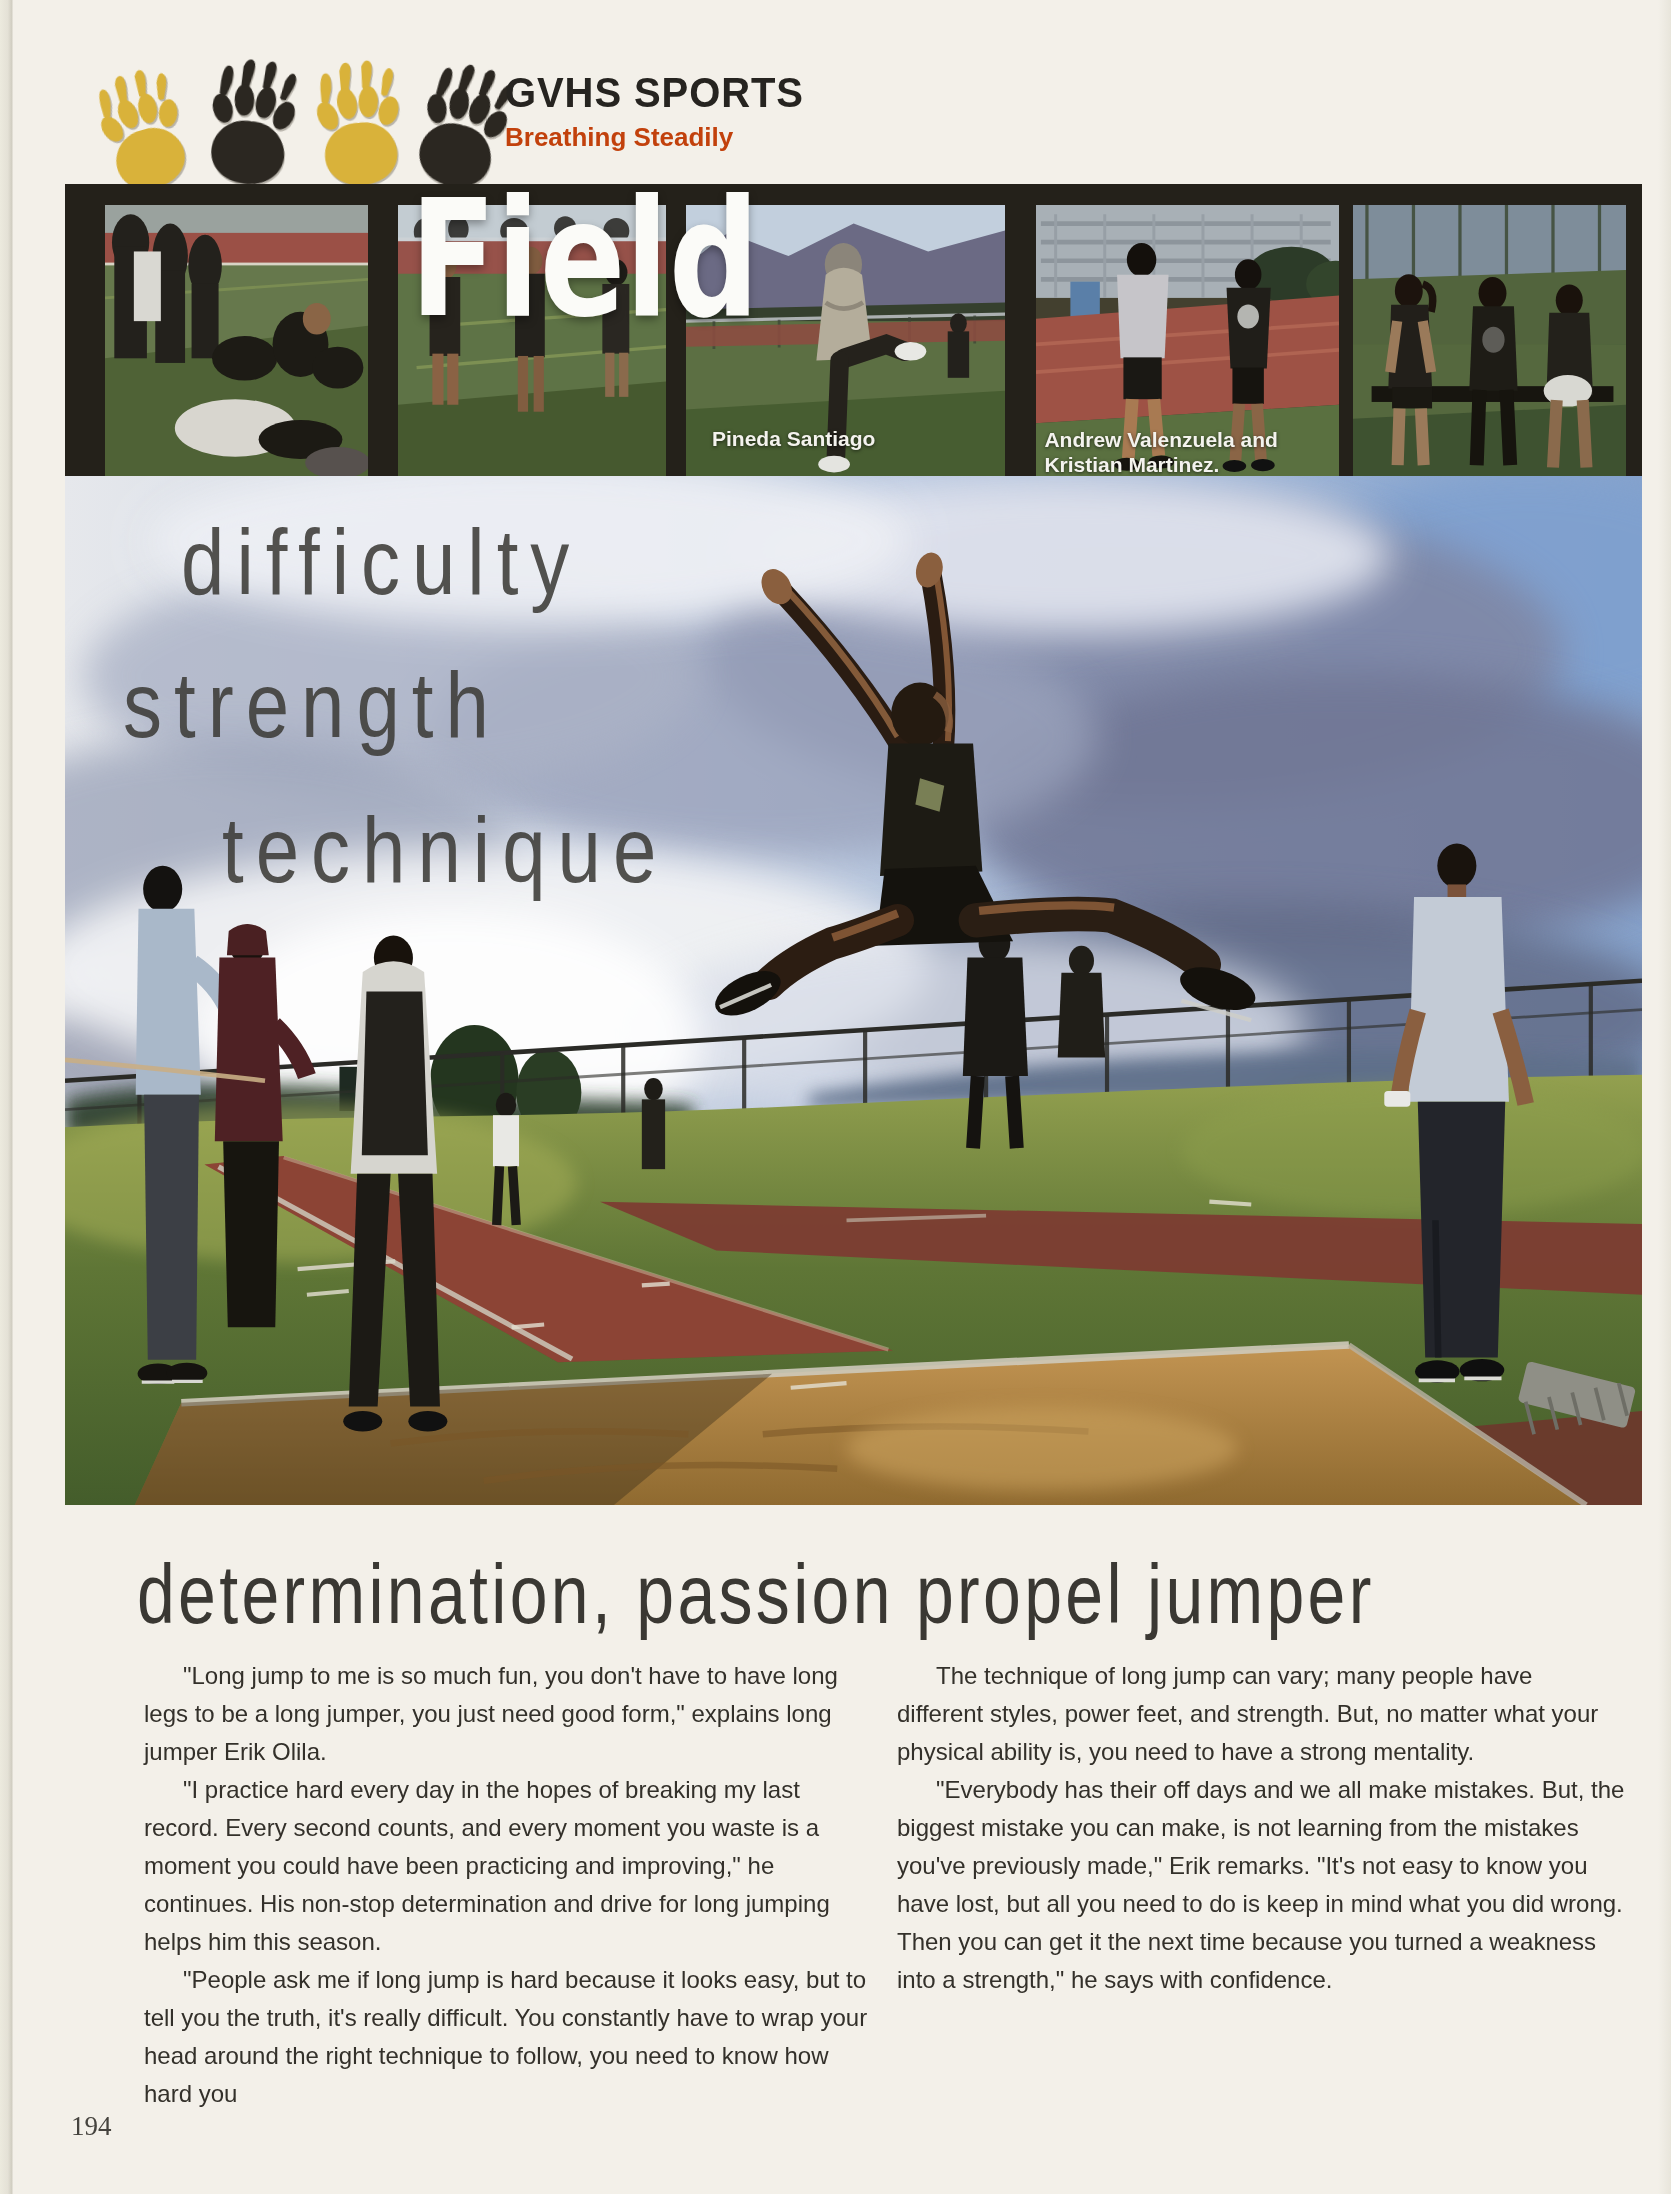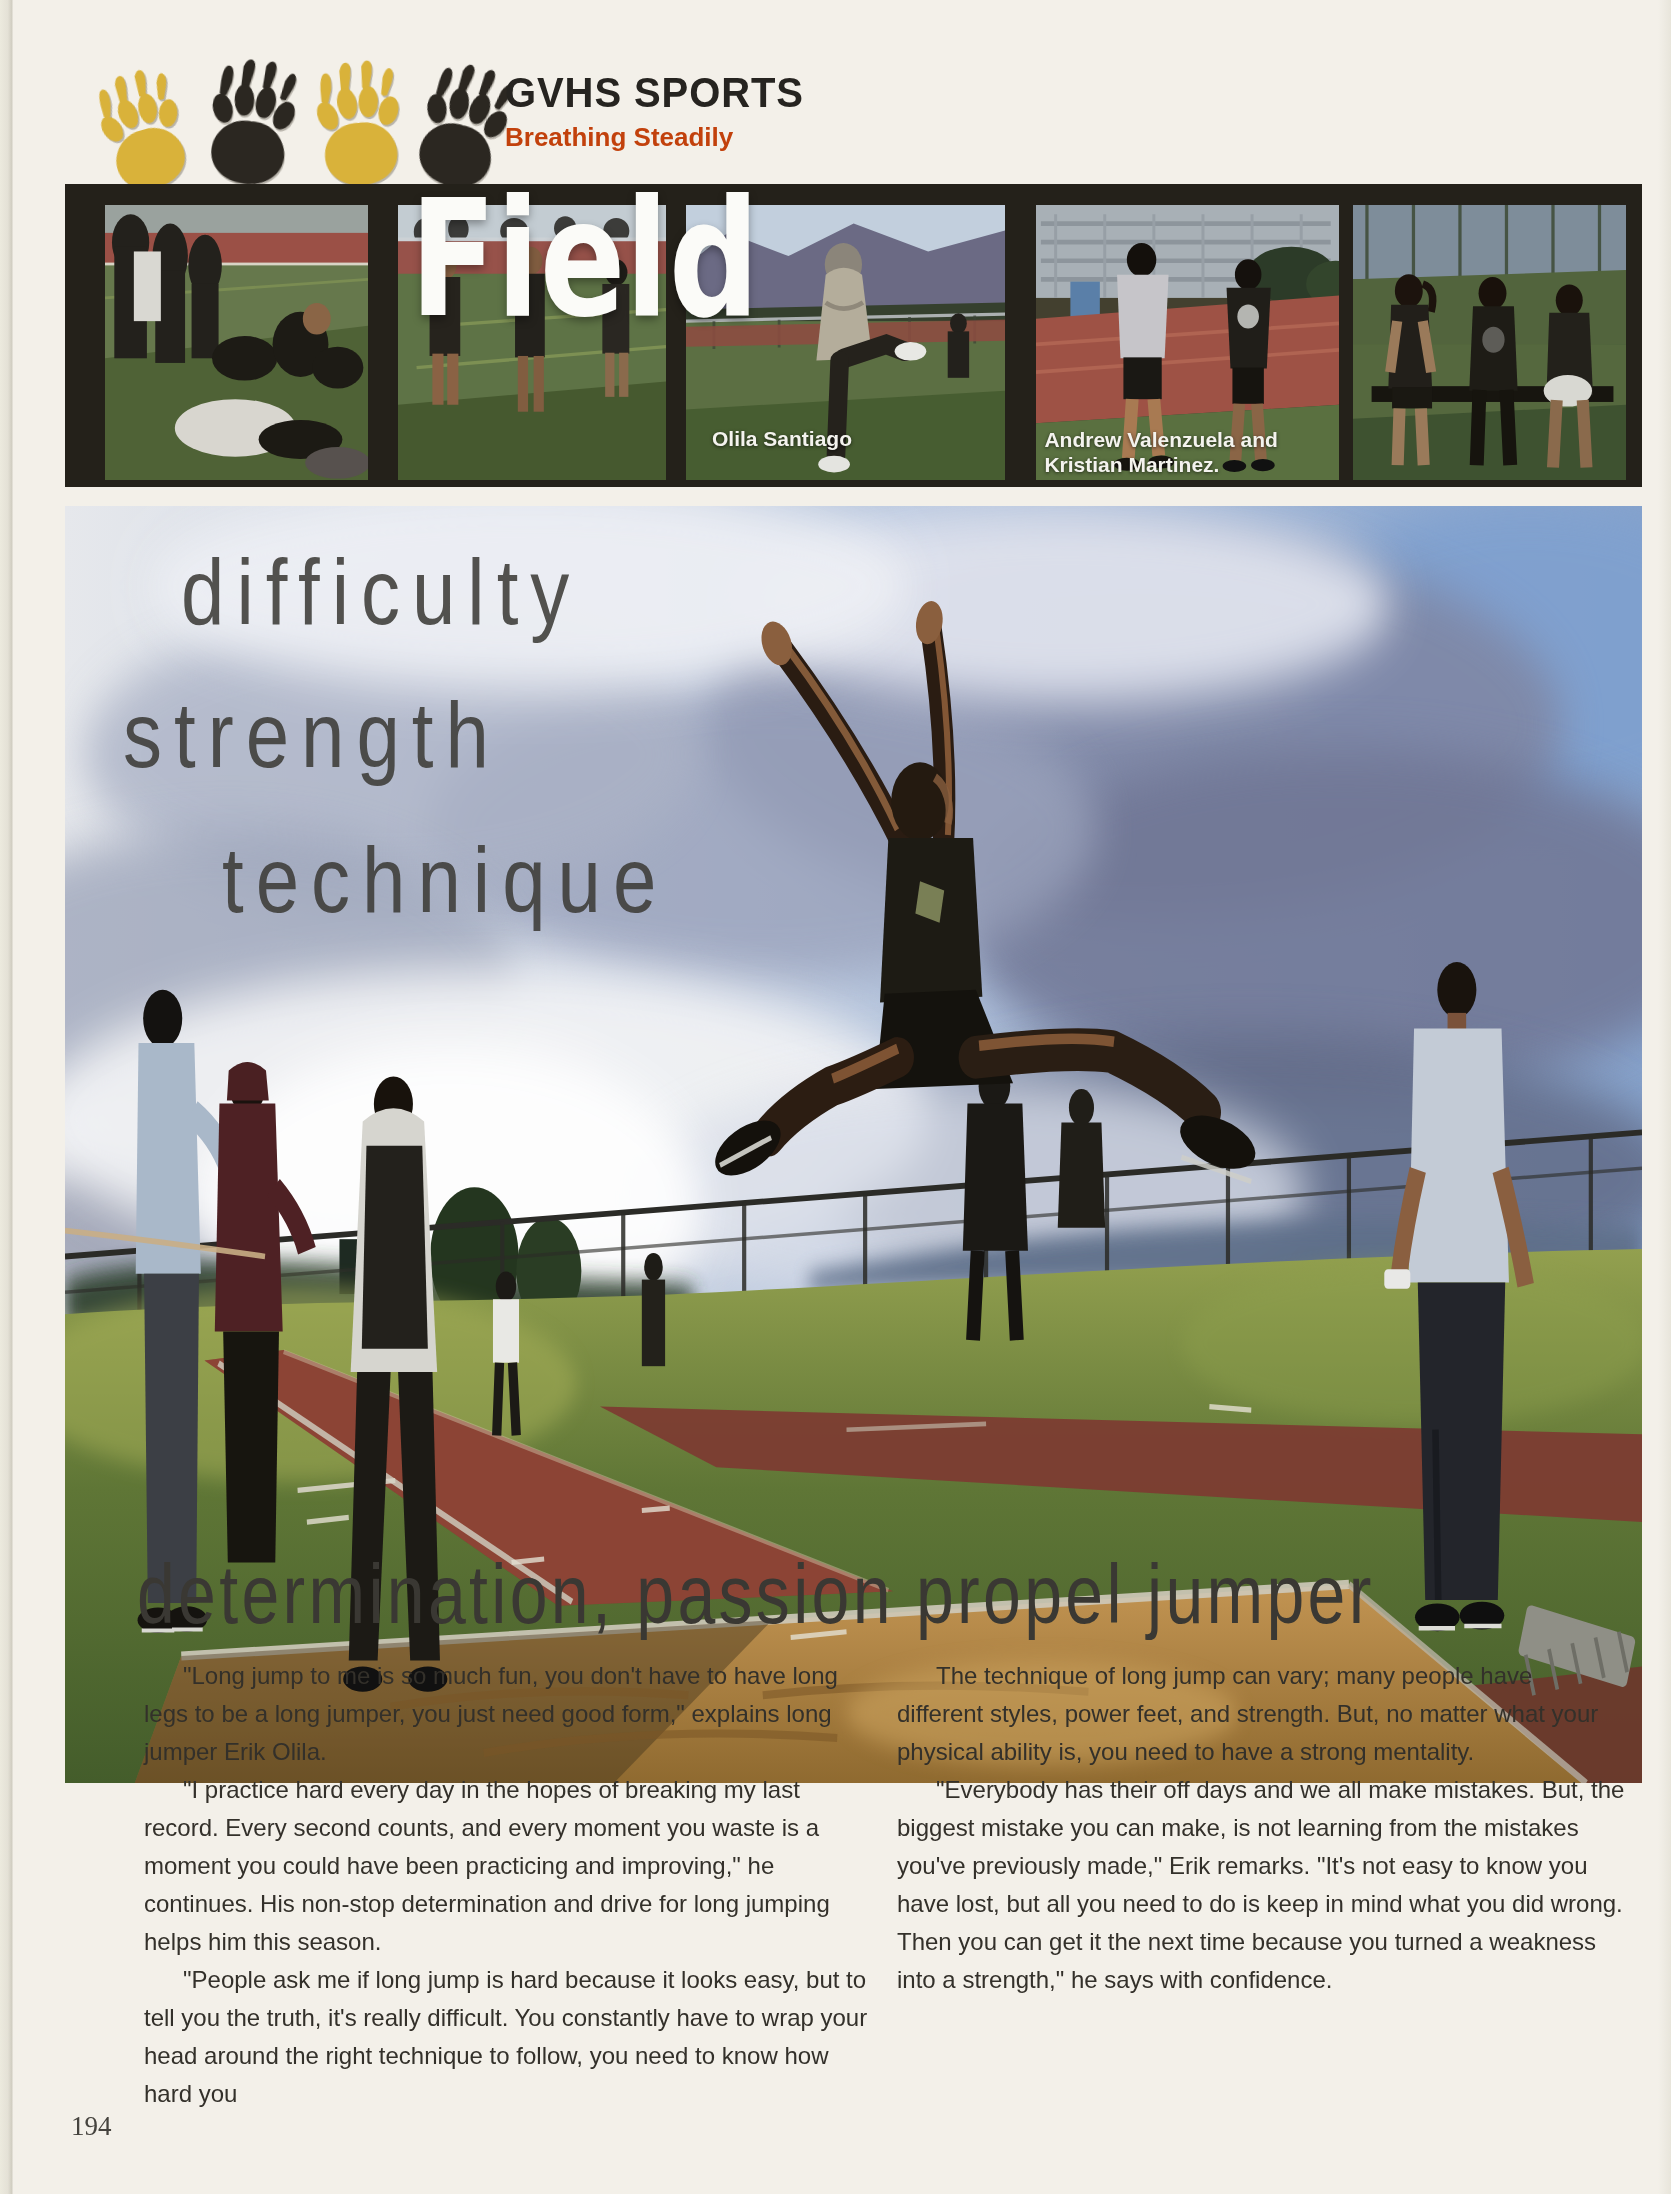--- a/index.html
+++ b/index.html
@@ -36,21 +36,21 @@
   .field-title{position:absolute;left:345px;top:-5.6px;
     font-family:"DejaVu Sans", sans-serif;
     font-size:162px;font-weight:bold;color:#fbfbf8;line-height:1;
     transform:scaleX(.78);transform-origin:left top;
     text-shadow:0 3.7px 10.2px rgba(0,0,0,.35);}
   .caption{position:absolute;left:8.4px;bottom:2.8px;
     font-size:21px;font-weight:bold;color:#f4f3ee;line-height:1.2;
     white-space:pre-line;text-shadow:0 1.4px 3.7px rgba(0,0,0,.65);}
 
   
-  .feature{position:absolute;left:65px;top:506px;width:1577px;height:1277px;
+  .feature{position:absolute;left:65px;top:476px;width:1577px;height:1029px;
     overflow:hidden;background:#7dd3fc;}
   .feature > svg{position:absolute;left:0;top:0;width:100%;height:100%;}
   .ov-word{position:absolute;color:#3d3c38;font-size:78px;letter-spacing:12px;
     transform:scaleY(1.18);transform-origin:left top;opacity:.88;}
   .w1{left:116px;top:33px;}
   .w2{left:58px;top:176px;}
   .w3{left:157px;top:321px;}
 
   
   .headline{position:absolute;left:137px;top:1546px;width:1512px;
@@ -255,21 +255,21 @@
         </g>
         <g>
           <ellipse cx="465" cy="205" rx="29" ry="34" fill="#1a120c"></ellipse>
           <path d="M422,232 L508,232 L516,410 L416,410 Z" fill="#23211b"></path>
           <ellipse cx="462" cy="400" rx="52" ry="34" fill="#d8d8d2"></ellipse>
           <path d="M438,420 L430,565 M494,420 L502,565" stroke="#8a6a4c" stroke-width="26"></path>
         </g>
       </svg>
     </div>
 
-    <div style="position:absolute;left:647px;top:242px;" class="caption">Olila Santiago</div>
+    <div style="position:absolute;left:647px;top:242px;" class="caption">Pineda Santiago</div>
 
     <div class="field-title">Field</div>
   </div>
 
   <div class="feature">
     <svg viewBox="0 0 3390 2212" preserveAspectRatio="none">
       <defs>
         <linearGradient id="sky" x1="0" y1="0" x2="1" y2="0">
           <stop offset="0" stop-color="#e6e8ec"></stop>
           <stop offset=".38" stop-color="#c6d0e1"></stop>

